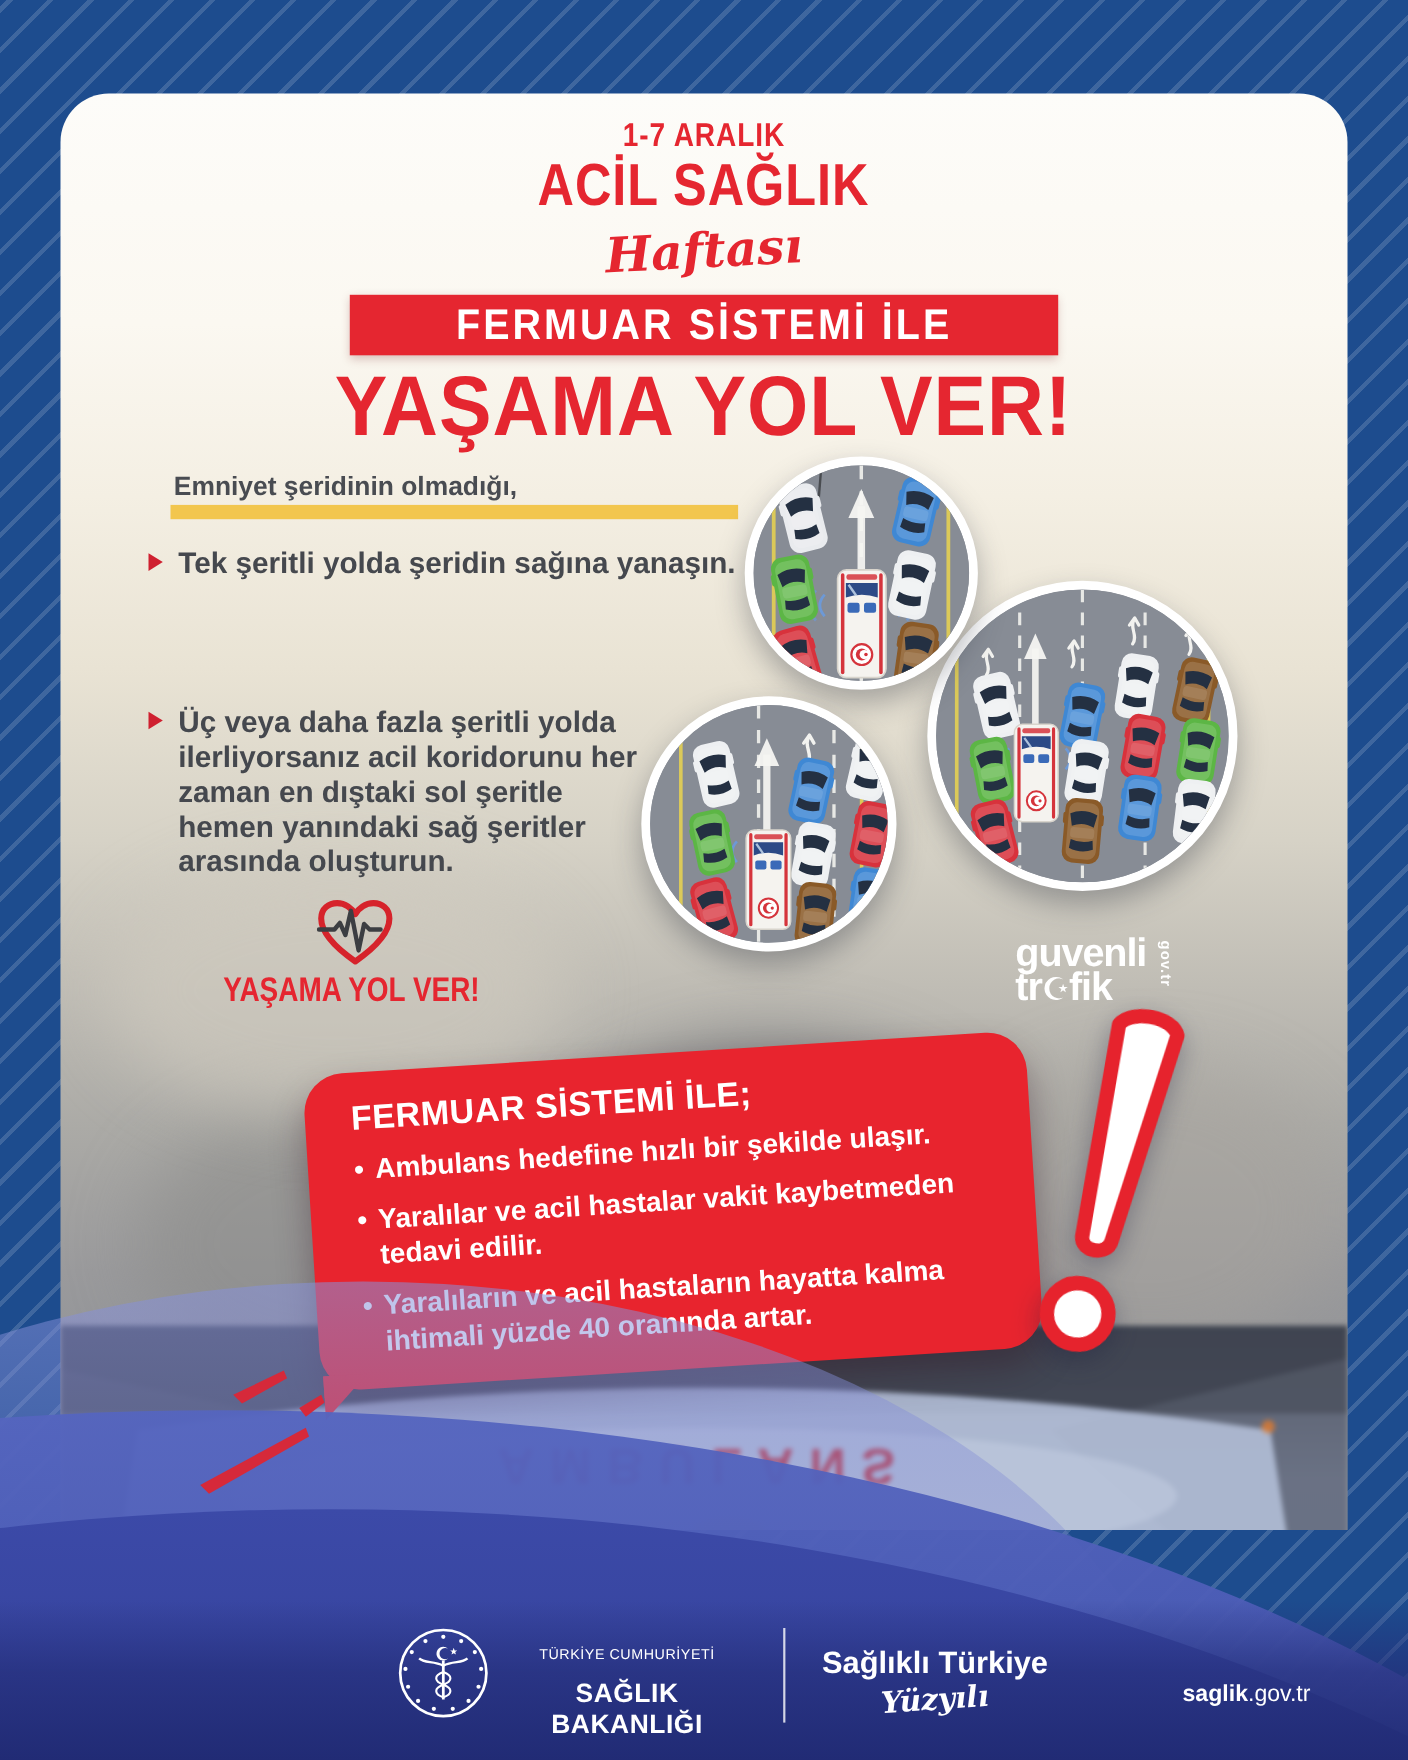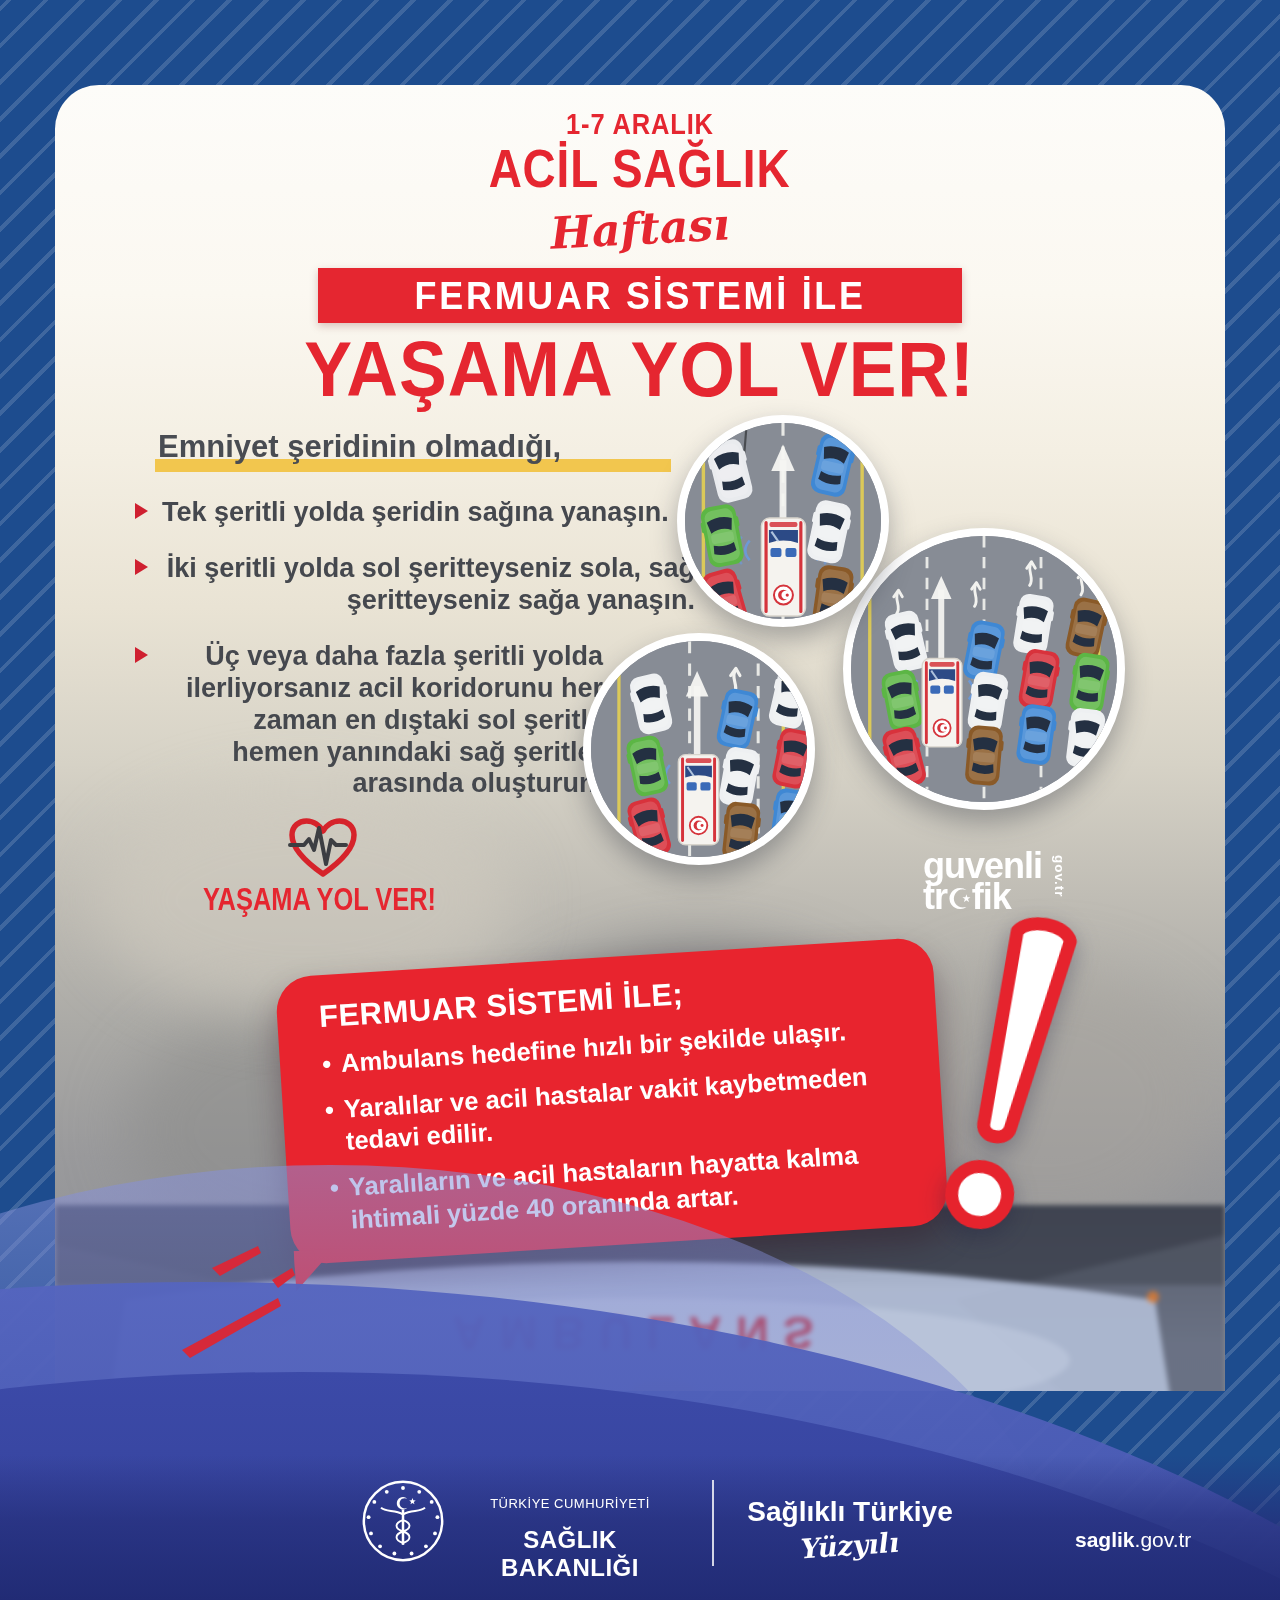--- a/index.html
+++ b/index.html
@@ -19,22 +19,22 @@
   .cond{display:inline-block;transform:scaleX(.85);transform-origin:center;}
   .condL{display:inline-block;transform:scaleX(.82);transform-origin:left center;}
   #hdr-dates{left:0;right:0;top:22px;text-align:center;font-weight:bold;font-size:30px;letter-spacing:1px;}
   #hdr-title{left:0;right:0;top:52px;text-align:center;font-weight:bold;font-size:54px;letter-spacing:1px;}
   #hdr-script{left:0;right:0;top:118px;text-align:center;font-family:"DejaVu Serif",serif;font-style:italic;font-weight:bold;font-size:44px;transform:rotate(-3deg);}
   #banner{left:263px;top:183px;width:644px;height:55px;background:#e52630;display:flex;align-items:center;justify-content:center;box-shadow:0 3px 8px rgba(120,30,30,.25);}
   #banner span{color:#fff;font-weight:bold;font-size:39px;letter-spacing:3px;transform:scaleX(.92);white-space:nowrap;}
   #main-title{left:0;right:0;top:240px;text-align:center;font-weight:bold;font-size:77px;letter-spacing:1px;white-space:nowrap;}
   
   #intro-hl{left:100px;top:374px;width:516px;height:13px;background:#f2c64e;z-index:2;}
-  #intro{left:103px;top:344px;font-size:31px;font-weight:bold;color:#494c52;z-index:3;white-space:nowrap;}
-  .bullet{position:absolute;display:flex;gap:14px;z-index:3;color:#45484e;font-weight:bold;font-size:27px;line-height:1.18;text-align:right;}
+  #intro{left:103px;top:344px;font-size:24px;font-weight:bold;color:#494c52;z-index:3;white-space:nowrap;}
+  .bullet{position:absolute;display:flex;gap:14px;z-index:3;color:#45484e;font-weight:bold;font-size:27px;line-height:1.18;}
   .tri{width:0;height:0;border-top:8px solid transparent;border-bottom:8px solid transparent;border-left:13px solid #cf2030;flex:none;margin-top:6px;}
   
   #heart-icon{left:233px;top:733px;z-index:3;}
   #slogan{left:148px;top:797px;font-weight:bold;font-size:31px;z-index:3;white-space:nowrap;}
   
   .circle{position:absolute;border-radius:50%;border:8px solid #fff;overflow:hidden;
     box-shadow:0 12px 26px rgba(40,45,60,.35);background:#878c95;}
   #circle1{left:622px;top:330px;width:212px;height:212px;z-index:5;}
   #circle2{left:528px;top:548px;width:232px;height:232px;z-index:6;}
   #circle3{left:788px;top:443px;width:282px;height:282px;z-index:4;}
@@ -163,24 +163,20 @@
 
     <div id="main-title" class="abs red"><span style="display:inline-block;transform:scaleX(.93)">YAŞAMA YOL VER!</span></div>
 
     <div id="intro-hl" class="abs"></div>
     <div id="intro" class="abs">Emniyet şeridinin olmadığı,</div>
 
     <div class="bullet" style="left:80px;top:412px;width:600px;">
       <span class="tri"></span>
       <span>Tek şeritli yolda şeridin sağına yanaşın.</span>
     </div>
-    <div class="bullet" style="left:80px;top:468px;width:560px;">
-      <span class="tri"></span>
-      <span>İki şeritli yolda sol şeritteyseniz sola, sağ şeritteyseniz sağa yanaşın.</span>
-    </div>
     <div class="bullet" style="left:80px;top:556px;width:468px;">
       <span class="tri"></span>
       <span>Üç veya daha fazla şeritli yolda ilerliyorsanız acil koridorunu her zaman en dıştaki sol şeritle hemen yanındaki sağ şeritler arasında oluşturun.</span>
     </div>
 
     <div id="heart-icon" class="abs">
       <svg width="70" height="62" viewBox="0 0 70 62">
         <path d="M35 56 C 12 40 4 28 4 17 C 4 8 11 3 18.5 3 C 26 3 32 8 35 13 C 38 8 44 3 51.5 3 C 59 3 66 8 66 17 C 66 28 58 40 35 56 Z" fill="none" stroke="#d6232b" stroke-width="5.5" stroke-linejoin="round"></path>
         <polyline points="2,27 16,27 21,21 26,32 31,10 38,46 43,22 48,27 58,27" fill="none" stroke="#3c3e42" stroke-width="4" stroke-linejoin="round" stroke-linecap="round"></polyline>
       </svg>

